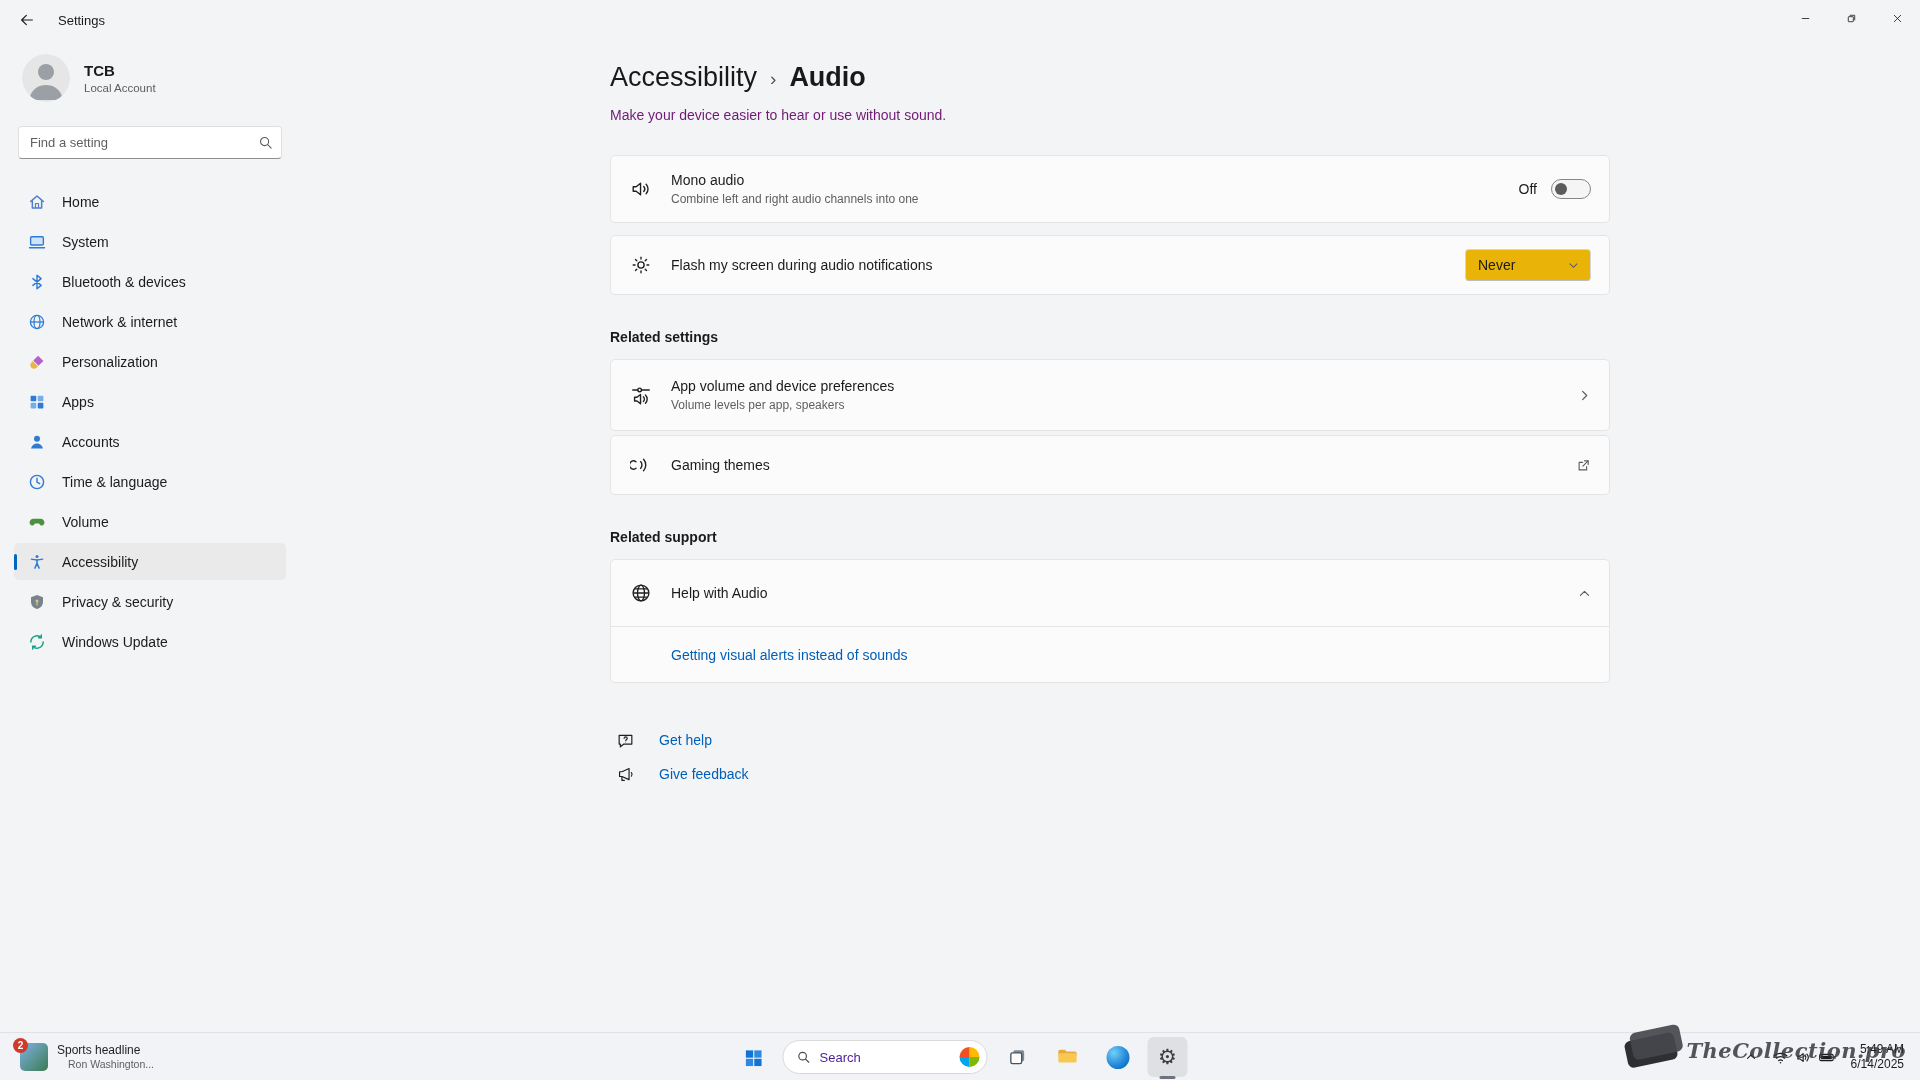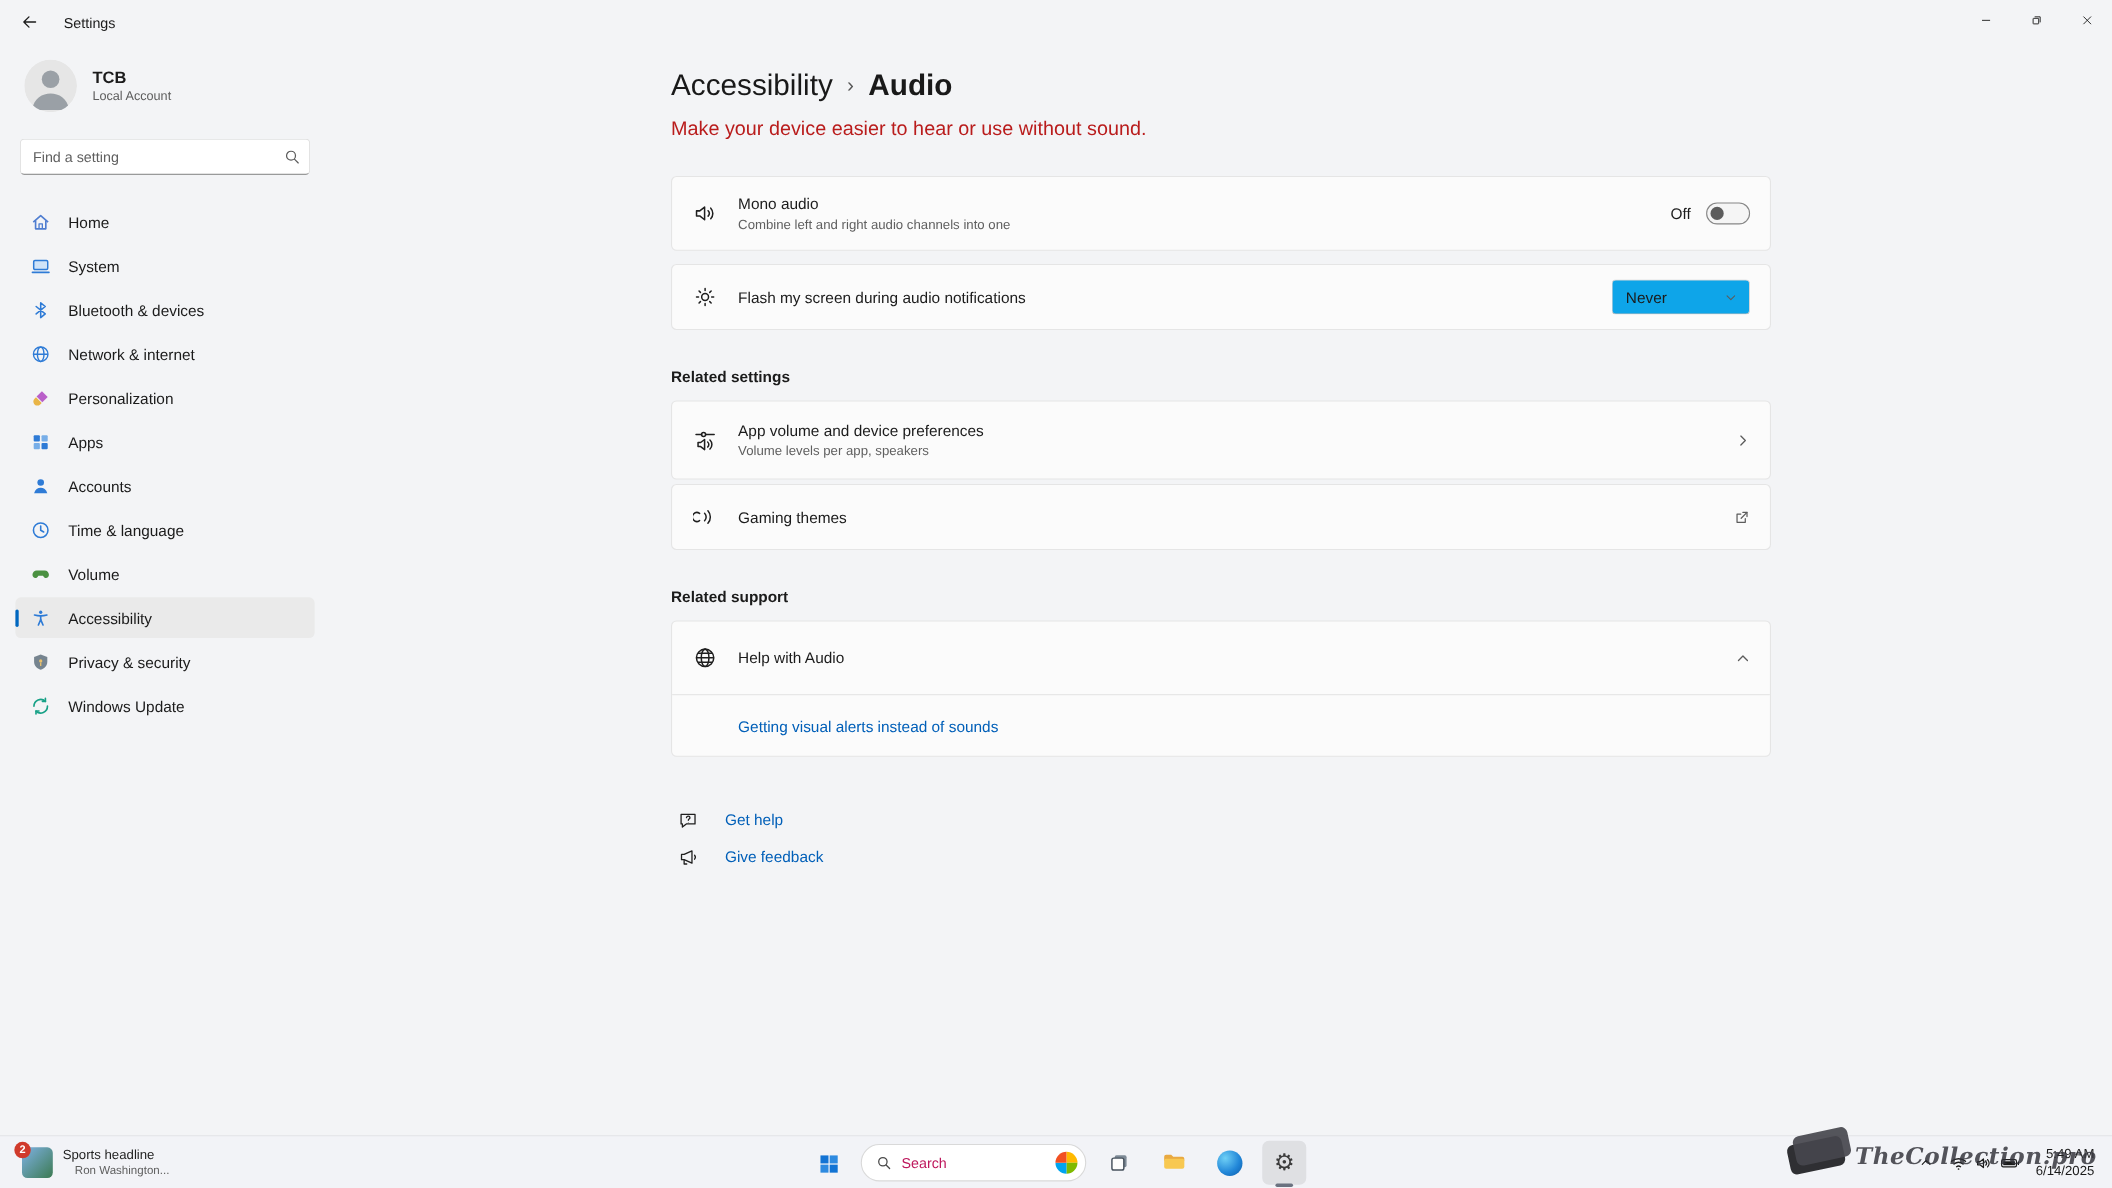--- a/index.html
+++ b/index.html
@@ -35,39 +35,39 @@
   .nav-item.selected .accent-pill { display:block; }
   .nav-icon { width:18px; height:18px; display:flex; flex:none; }
 
   
   .main { position:absolute; left:300px; top:40px; right:0; bottom:48px; overflow:hidden; }
   .content { width:1000px; margin:0 auto; padding-top:22px; }
   .breadcrumb { display:flex; align-items:center; font-size:27px; font-weight:400; color:#191919; }
   .crumb-parent { cursor:pointer; }
   .crumb-sep { font-size:19px; color:#565656; margin:3px 13px 0; }
   .crumb-current { font-weight:700; }
-  .page-desc { margin-top:14px; font-size:18px; color:#b91c1c; }
+  .page-desc { margin-top:14px; font-size:14px; color:#701a75; }
 
   .card { background:var(--card-bg,#fbfbfb); border:1px solid var(--card-border,#e5e5e5); border-radius:5px; }
   .setting-card { display:flex; align-items:center; padding:0 18px; }
   .card-icon { width:24px; display:flex; justify-content:center; flex:none; }
   .setting-text { margin-left:18px; }
   .setting-title { font-size:14px; }
   .setting-desc { font-size:12px; color:#5f5f5f; margin-top:4px; }
   .setting-control { margin-left:auto; display:flex; align-items:center; }
 
   #card-mono { margin-top:32px; min-height:68px; }
   #card-flash { margin-top:12px; min-height:60px; }
 
   .toggle-label { font-size:14px; margin-right:14px; }
   .toggle { width:40px; height:20px; border:1px solid #868686; border-radius:10px; background:#f5f5f5; position:relative; cursor:pointer; flex:none; }
   .toggle .knob { position:absolute; left:3px; top:3px; width:12px; height:12px; border-radius:50%; background:#5c5c5c; }
 
   .dropdown { min-width:126px; height:32px; display:flex; align-items:center; justify-content:space-between; gap:18px;
-    padding:0 11px 0 12px; background:#0ea5e9; border:1px solid #d6d6d6; border-bottom-color:#bdbdbd; border-radius:4px; font-size:14px; }
+    padding:0 11px 0 12px; background:#eab308; border:1px solid #d6d6d6; border-bottom-color:#bdbdbd; border-radius:4px; font-size:14px; }
 
   .section-heading { margin-top:34px; font-size:14px; font-weight:700; color:#1b1b1b; }
   .card-group { margin-top:14px; display:flex; flex-direction:column; gap:4px; }
   .link-row { display:flex; align-items:center; padding:0 18px; cursor:pointer; }
   .row-tall { min-height:72px; }
   .row-short { min-height:60px; }
   .row-chevron { margin-left:auto; display:flex; }
 
   .expander { margin-top:14px; }
   .expander-head { display:flex; align-items:center; min-height:66px; padding:0 18px; cursor:pointer; }
@@ -88,21 +88,21 @@
   .w1 { font-size:12px; color:#1f1f1f; }
   .w2 { font-size:10.5px; color:#5f5f5f; margin-top:1px;padding-left:11px; }
 
   .tb-center { position:absolute; left:50%; transform:translateX(-50%); top:0; height:48px; display:flex; align-items:center; gap:10px; }
   .tb-btn { position:relative; width:40px; height:40px; border-radius:6px; display:flex; align-items:center; justify-content:center; }
   .tb-btn.active { background:rgba(0,0,0,0.08); }
   .indicator { position:absolute; bottom:-2px; left:50%; transform:translateX(-50%); width:16px; height:3px; border-radius:2px; background:#6b7280; }
   .gear-glyph { font-family:"DejaVu Sans",sans-serif; font-size:21px; color:#3d3d3d; line-height:1; }
   .tb-search { width:205px; height:34px; border-radius:17px; background:#fff; border:1px solid #d9d9d9;
     display:flex; align-items:center; gap:9px; padding:0 5px 0 13px; cursor:pointer; }
-  .tb-search-text { font-size:13px; color:#be185d; flex:1; }
+  .tb-search-text { font-size:13px; color:#4c1d95; flex:1; }
   .edge-ball { width:23px; height:23px; border-radius:50%; background:radial-gradient(circle at 32% 30%,#6fd0f6,#2186d8 58%,#0b5aa6); }
 
   .tb-tray { position:absolute; right:10px; top:0; height:48px; display:flex; align-items:center; gap:2px; }
   .tray-btn { height:36px; border-radius:5px; display:flex; align-items:center; justify-content:center; padding:0 6px; gap:6px; }
   .tray-clock { display:flex; flex-direction:column; align-items:flex-end; justify-content:center; font-size:12px; line-height:15px;
     color:#1b1b1b; height:40px; padding:0 6px; border-radius:5px; }
 
   
   .watermark { position:absolute; right:14px; bottom:0; height:60px; display:flex; align-items:center; gap:0;
     pointer-events:none; z-index:60; }

